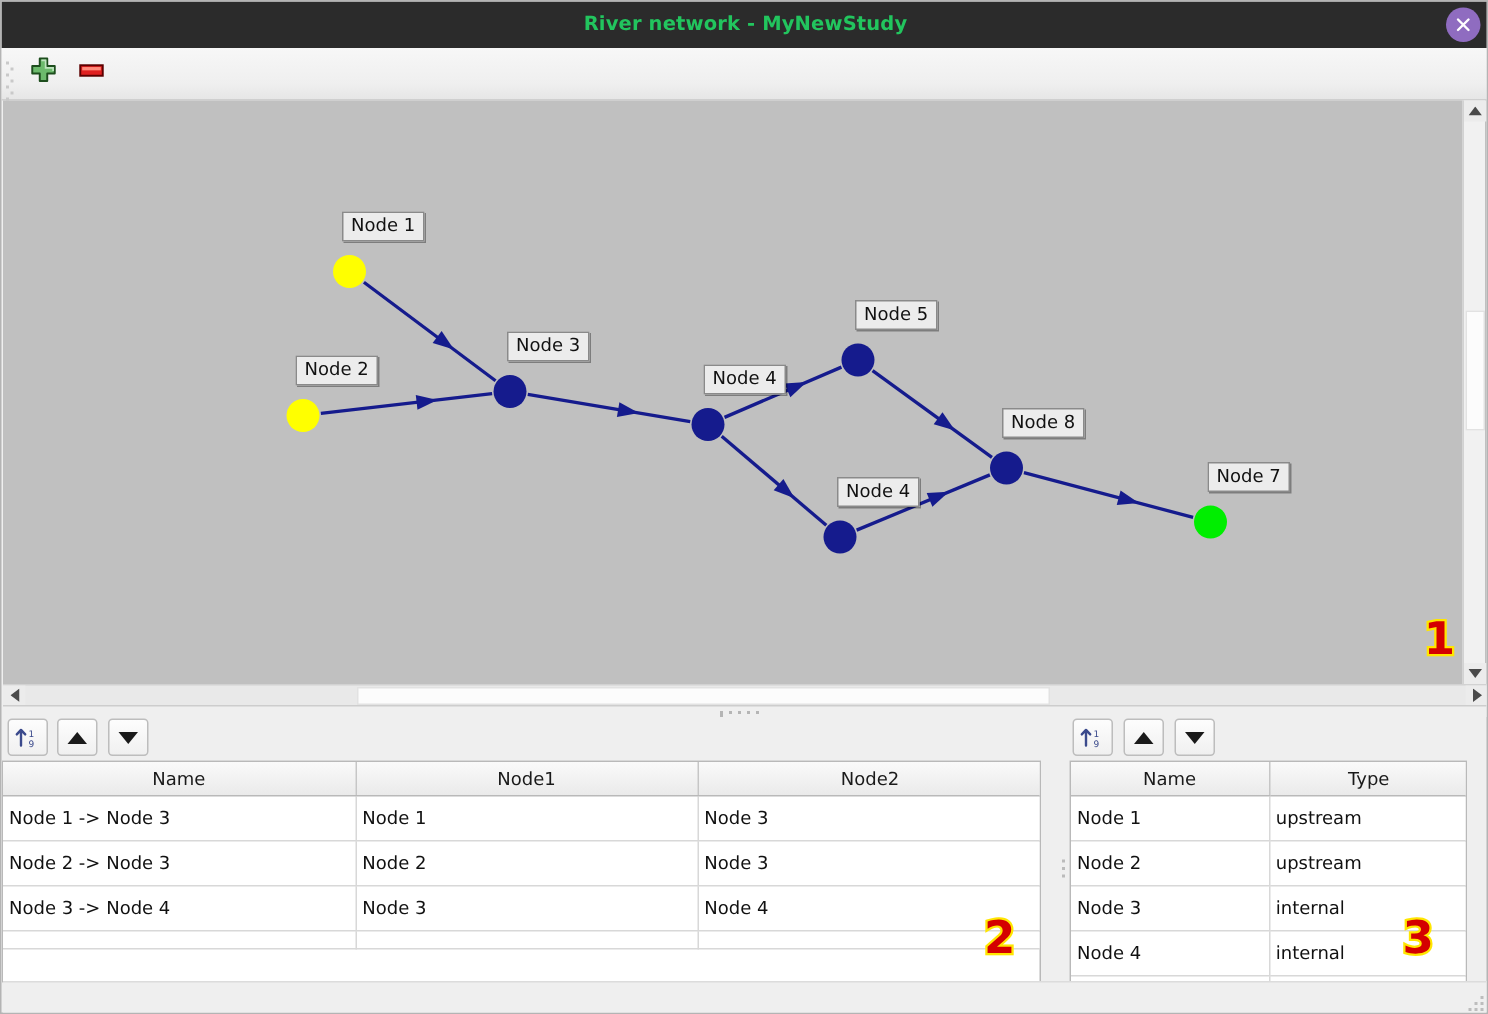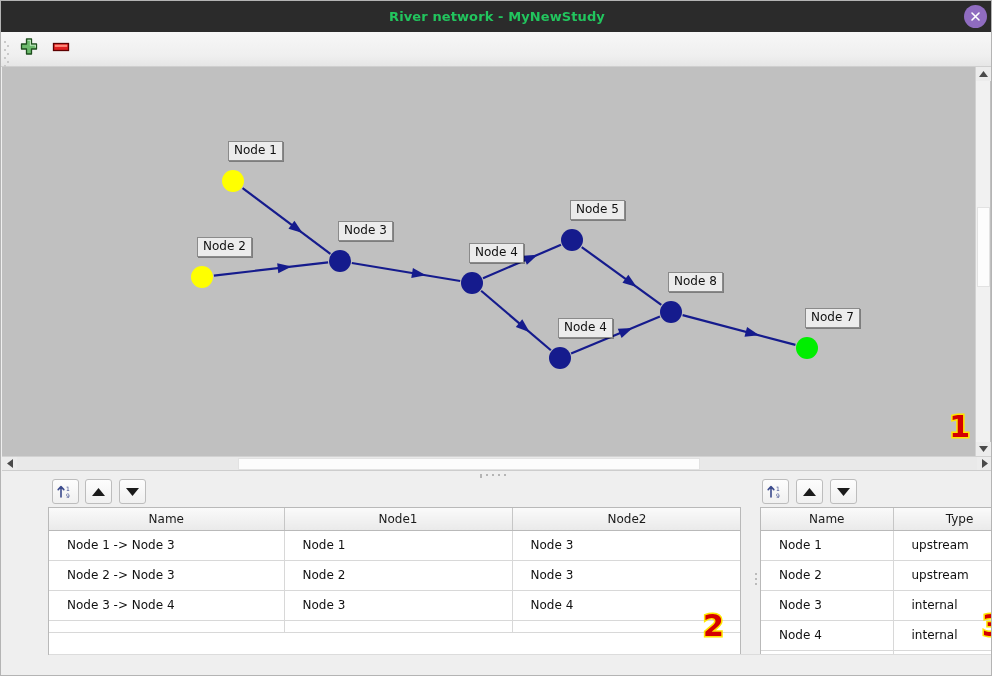--- a/index.html
+++ b/index.html
@@ -149,21 +149,21 @@
     position: absolute; left: 50%; top: 3px;
     transform: translateX(-50%);
     width: 34px; height: 2px;
   }
   .splitter .dots i {
     float: left; width: 2px; height: 2px; margin-right: 4px;
     background: #b5b5b5;
   }
 
   
-  .lower { position: absolute; left: 0; top: 477px; width: 788px; height: 199px; margin-left: 47px; }
+  .lower { position: absolute; left: 0; top: 477px; width: 788px; height: 199px; }
 
   .tbl-toolbar { position: absolute; top: 0; height: 27px; }
   .tt-btn {
     position: absolute; top: 1px;
     width: 27px; height: 25px;
     background: linear-gradient(to bottom,#fdfdfd,#f0f0f0);
     border: 1px solid #bdbdbd;
     border-radius: 3px;
     cursor: pointer;
   }
@@ -184,21 +184,21 @@
     height: 22px;
     text-align: center;
     cursor: pointer;
   }
   table.grid td {
     border-right: 1px solid #d8d8d8;
     border-bottom: 1px solid #d8d8d8;
     font-size: 12px;
     color: #111;
     height: 30px;
-    padding: 0 0 0 18px;
+    padding: 0 0 0 4px;
     background: #fff;
     white-space: nowrap;
     overflow: hidden;
     cursor: default;
   }
   table.grid td.empty { height: 12px; }
 
   .footer-strip {
     position: absolute; left: 1px; bottom: 1px;
     width: 990px; height: 22px;

